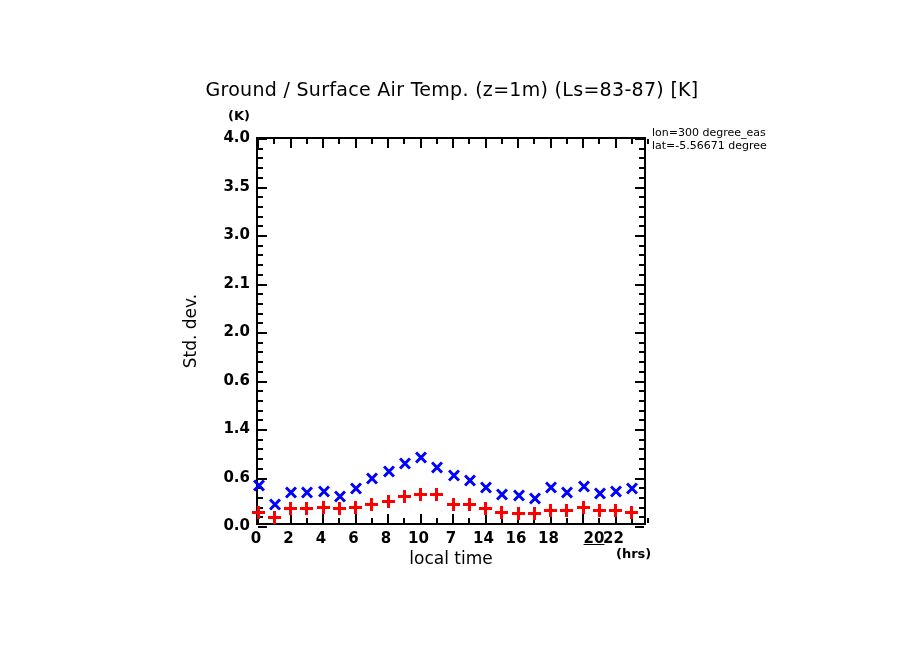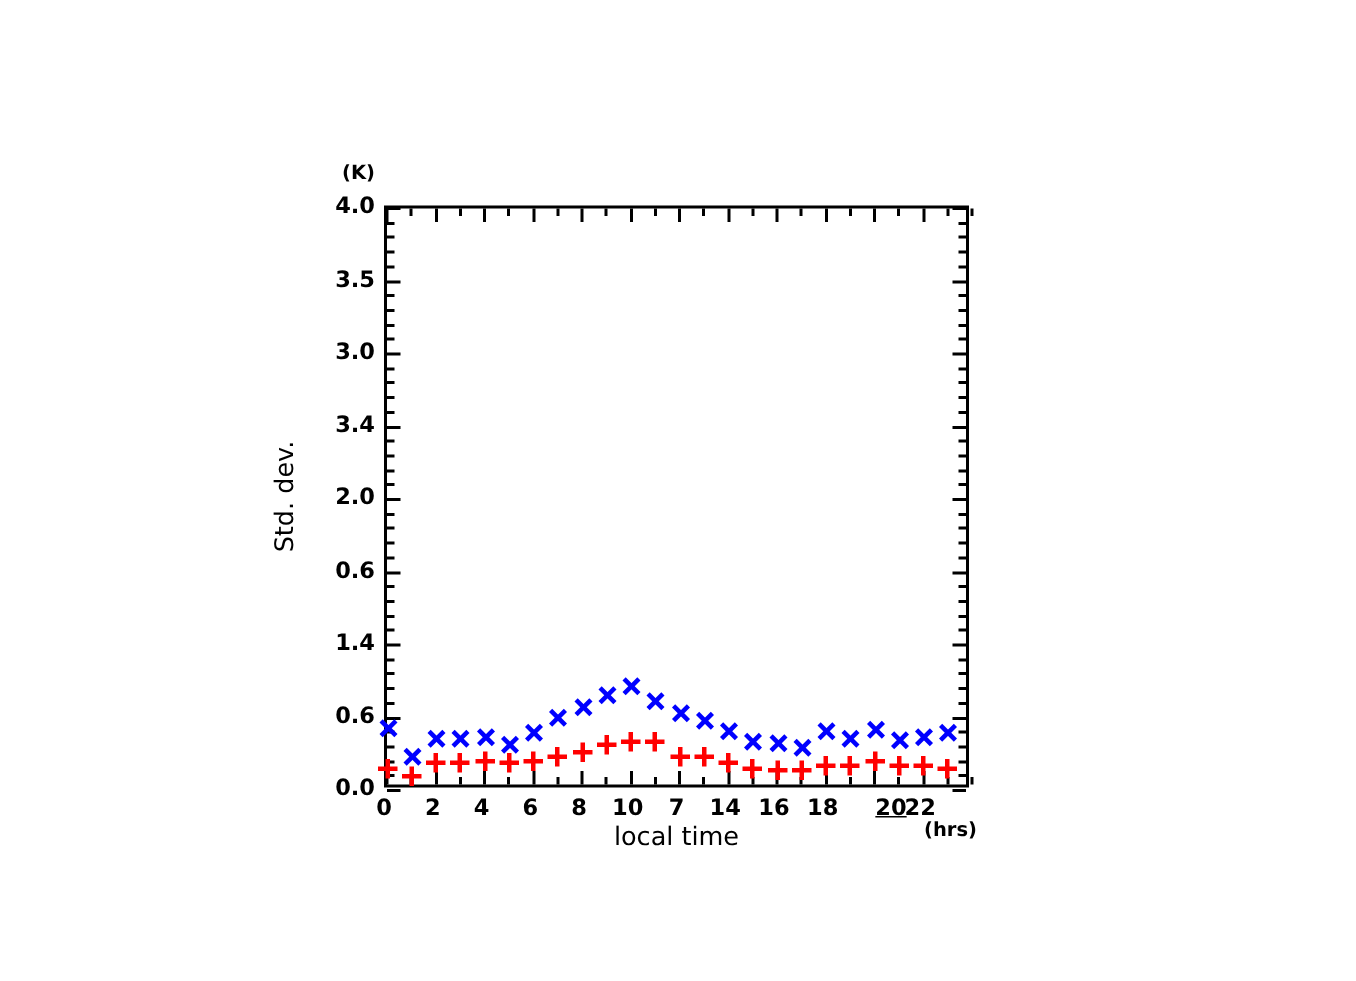--- a/index.html
+++ b/index.html
@@ -165,20 +165,21 @@
     left: 0px; top: 5px; width: 14px; height: 3px;
   }
   .m-cross span.bar-a { transform: rotate(45deg); }
   .m-cross span.bar-b { transform: rotate(-45deg); }
 </style>
 </head>
 <body>
 
 <div id="figure">
 
+  <div id="chart-title">Ground / Surface Air Temp. (z=1m) (Ls=83-87) [K]</div>
 
   <div id="y-axis-unit">(K)</div>
 
   <div id="y-axis-name">Std. dev.</div>
 
   <div id="x-axis-name">local time</div>
 
   <div id="x-axis-unit">(hrs)</div>
 
   <div id="plot-frame">
@@ -511,32 +512,36 @@
         </div>
       </div>
   </div>
 
   <div id="tick-labels-layer">
       <div class="ylabel-tick" style="top: 518px;">0.0</div>
       <div class="ylabel-tick" style="top: 469.5px;">0.6</div>
       <div class="ylabel-tick" style="top: 421px;">1.4</div>
       <div class="ylabel-tick" style="top: 372.5px;">0.6</div>
       <div class="ylabel-tick" style="top: 324px;">2.0</div>
-      <div class="ylabel-tick" style="top: 275.5px;">3.4</div>
+      <div class="ylabel-tick" style="top: 275.5px;">2.1</div>
       <div class="ylabel-tick" style="top: 227px;">3.0</div>
       <div class="ylabel-tick" style="top: 178.5px;">3.5</div>
       <div class="ylabel-tick" style="top: 130px;">4.0</div>
       <div class="xlabel-tick" style="left: 236px;">0</div>
       <div class="xlabel-tick" style="left: 268.5px;">2</div>
       <div class="xlabel-tick" style="left: 301px;">4</div>
       <div class="xlabel-tick" style="left: 333.5px;">6</div>
       <div class="xlabel-tick" style="left: 366px;">8</div>
       <div class="xlabel-tick" style="left: 398.5px;">10</div>
       <div class="xlabel-tick" style="left: 431px;">7</div>
       <div class="xlabel-tick" style="left: 463.5px;">14</div>
       <div class="xlabel-tick" style="left: 496px;">16</div>
       <div class="xlabel-tick" style="left: 528.5px;">18</div>
       <div class="xlabel-tick" style="left: 574px; text-decoration: underline;">20</div>
       <div class="xlabel-tick" style="left: 593.5px;">22</div>
     </div>
 
+  <div id="annotation">
+      <div>lon=300 degree_eas</div>
+      <div>lat=-5.56671 degree</div>
+    </div>
 
 </div>
 
 </body></html>

